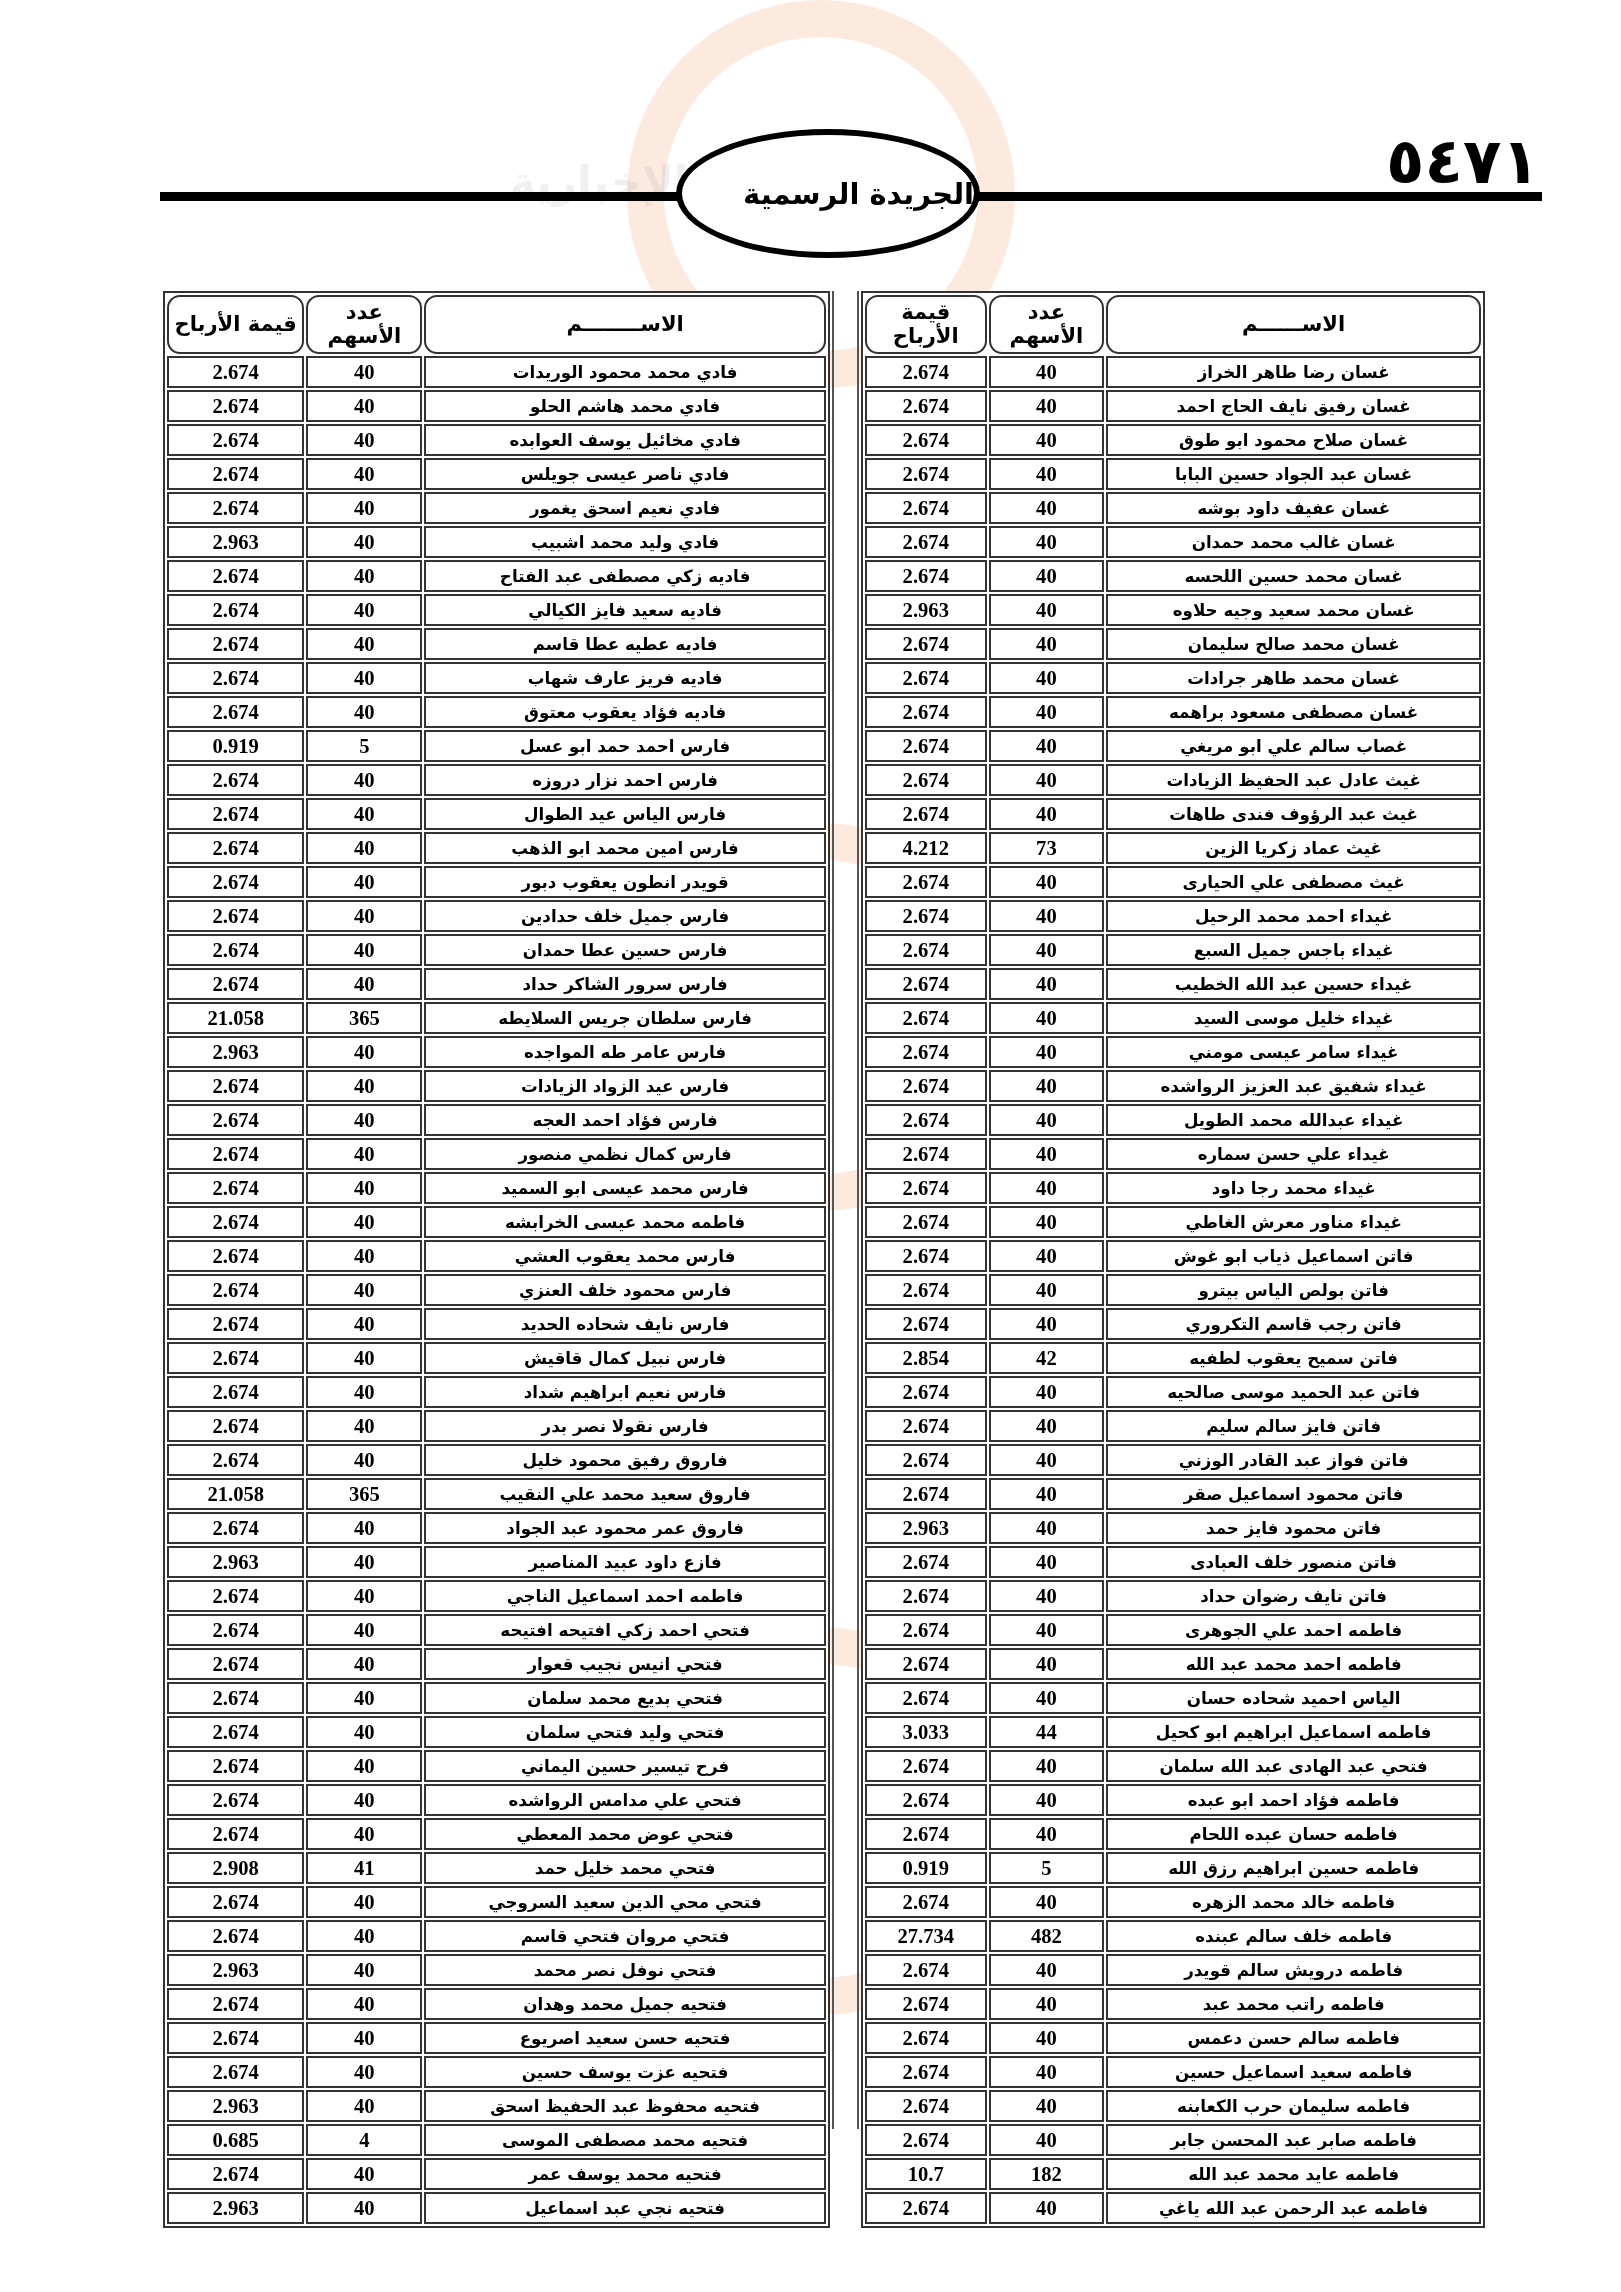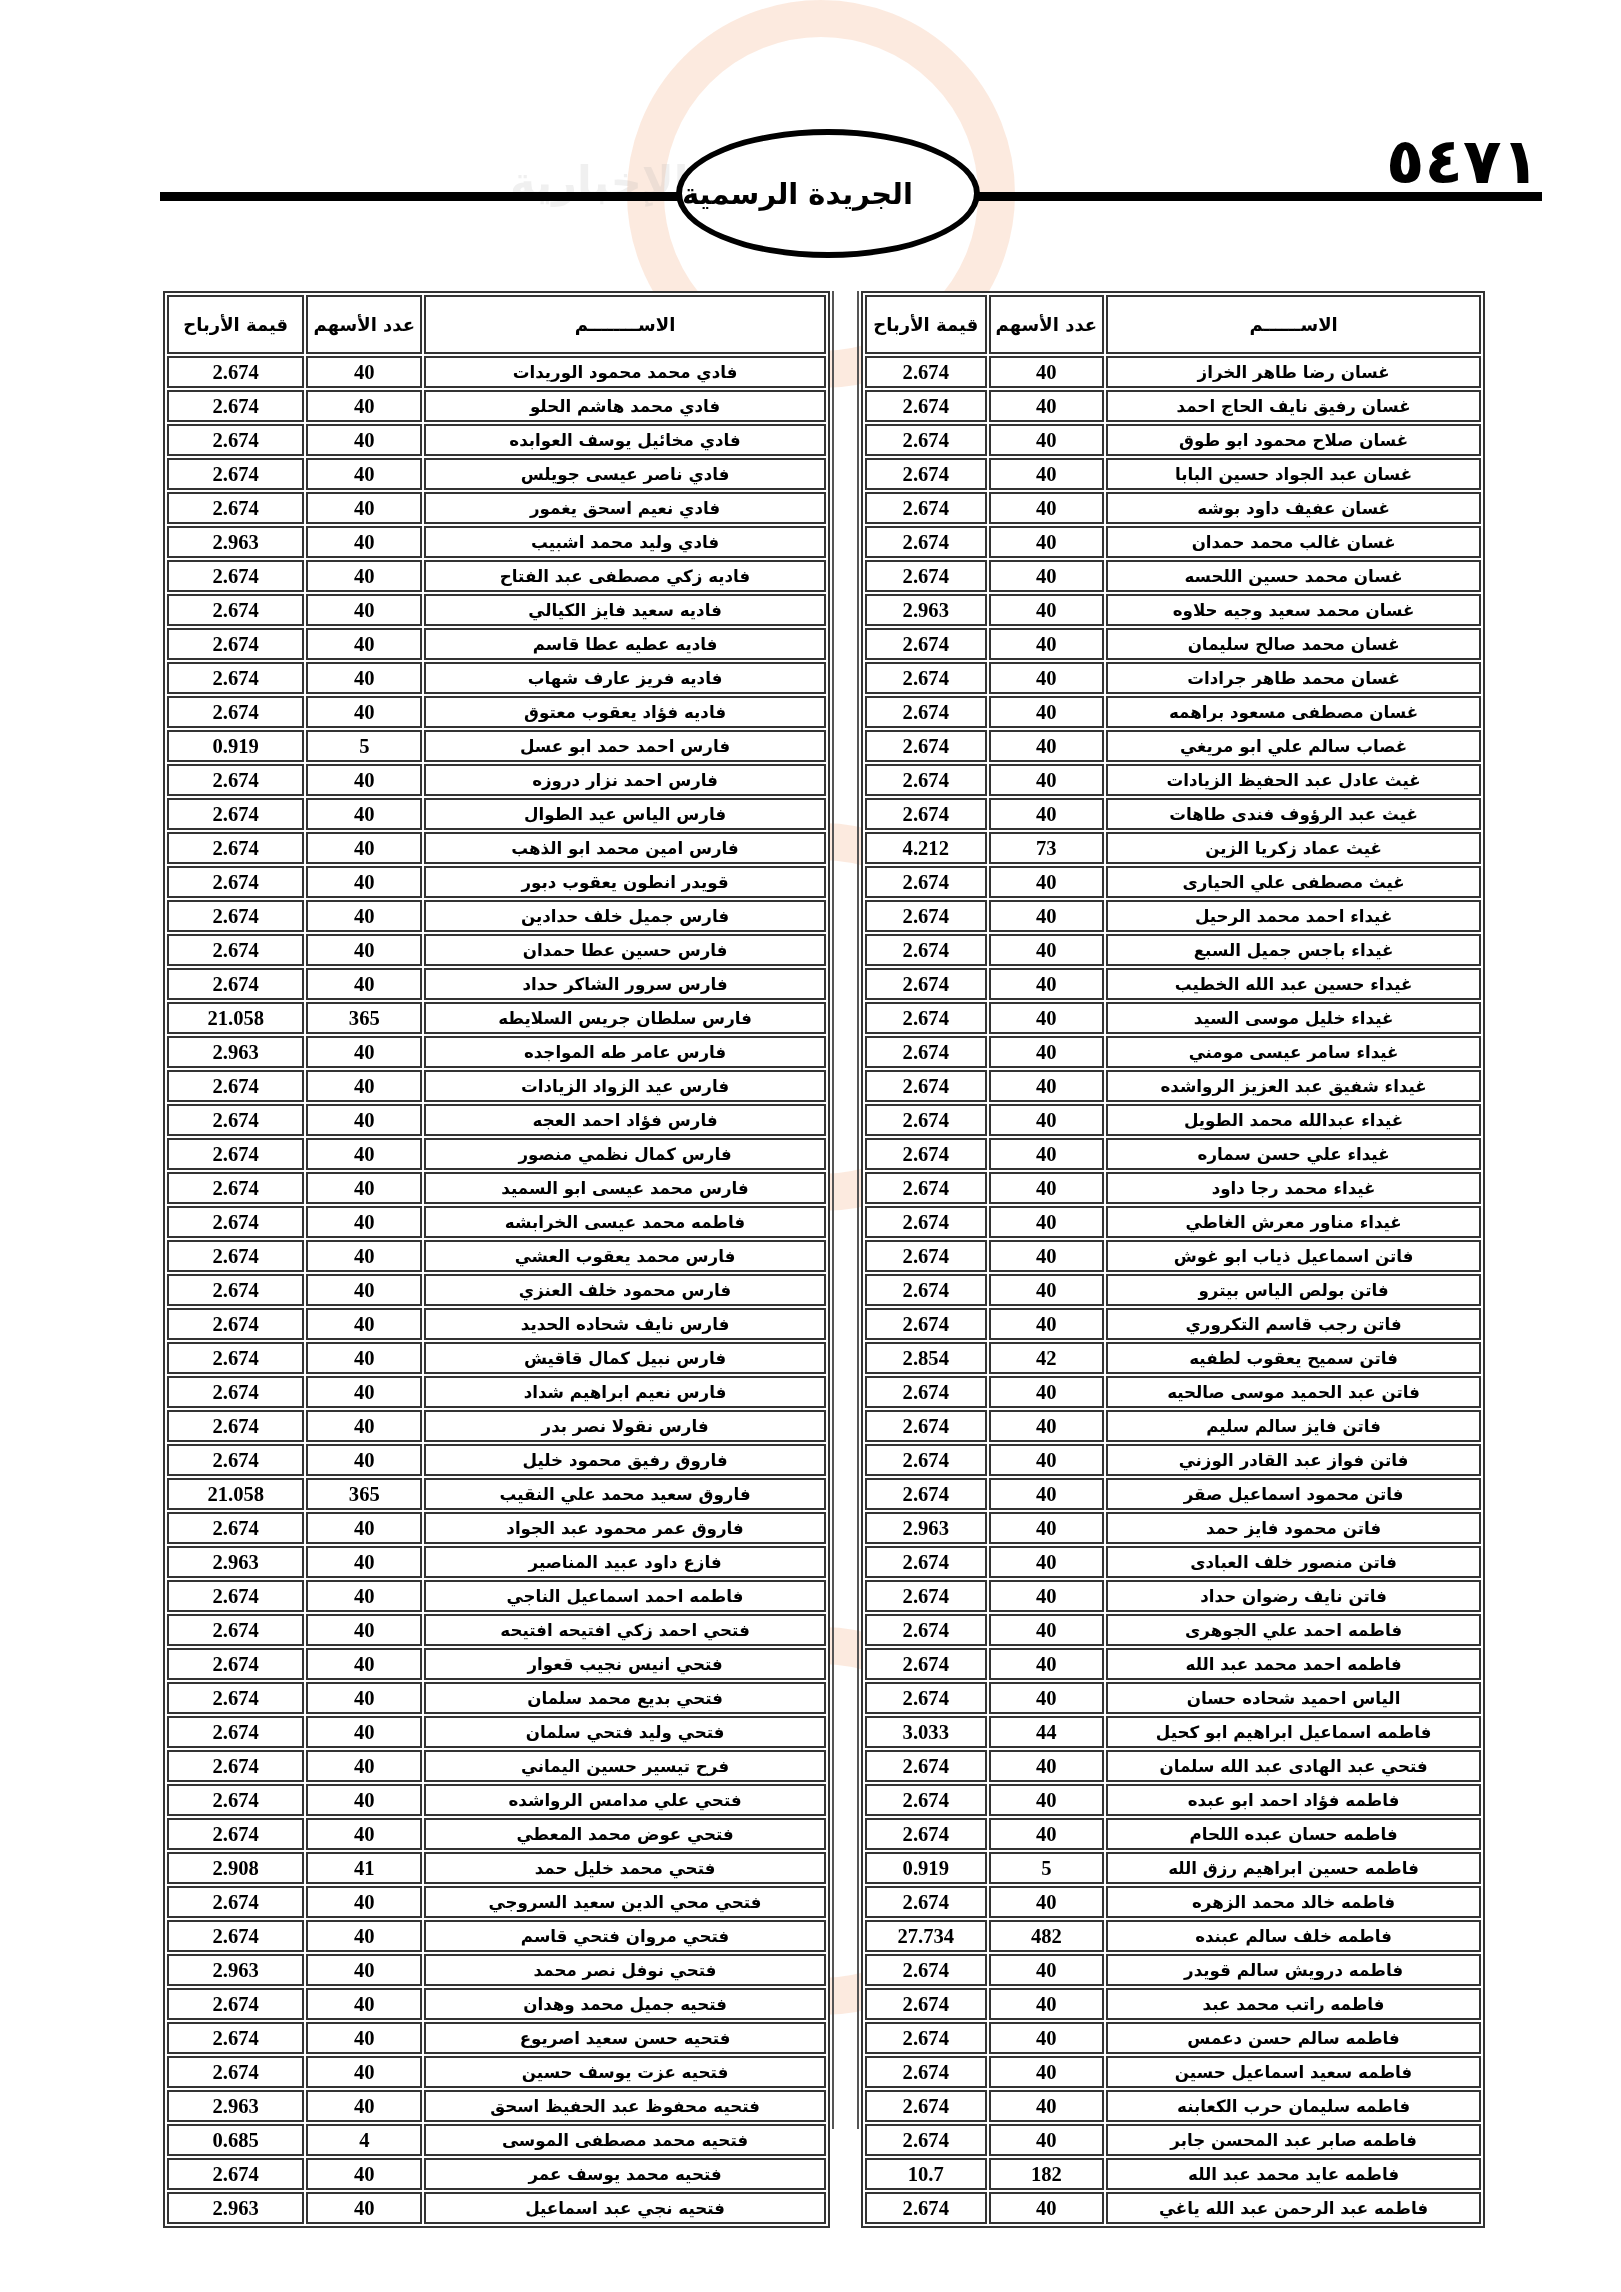--- a/index.html
+++ b/index.html
@@ -2,25 +2,25 @@
 <html><head>
 <meta charset="utf-8">
 <style>
   html,body{margin:0;padding:0;background:#fff;}
   body{width:1621px;height:2293px;position:relative;overflow:hidden;font-family:"Liberation Serif","DejaVu Serif",serif;color:#000;}
   .wm{position:absolute;pointer-events:none;}
   .wm-ring{border-radius:50%;border:37px solid rgba(242,160,110,0.22);}
   .wm-text{color:rgba(170,170,170,0.18);font-family:"DejaVu Sans",sans-serif;font-weight:bold;}
   .page-num{position:absolute;left:1377px;top:125px;font-size:63px;font-weight:bold;font-family:"DejaVu Sans",sans-serif;letter-spacing:2px;margin-left:9px;}
   .rule{position:absolute;left:160px;top:192px;width:1382px;height:8.8px;background:#000;}
-  .oval{position:absolute;left:676px;top:129px;width:304px;height:129px;border:6.9px solid #000;border-radius:50%;background:#fff;box-sizing:border-box;display:flex;align-items:center;justify-content:flex-start;}
+  .oval{position:absolute;left:676px;top:129px;width:304px;height:129px;border:6.9px solid #000;border-radius:50%;background:#fff;box-sizing:border-box;display:flex;align-items:center;justify-content:flex-end;}
   .oval span{font-size:29px;font-weight:bold;font-family:"DejaVu Sans",sans-serif;}
   table.tbl{position:absolute;top:291px;border-collapse:separate;border-spacing:2px;border:2px solid #333;background:#fff;direction:rtl;}
   table.tbl td, table.tbl th{border:2px solid #333;padding:0;text-align:center;height:28px;}
-  table.tbl th{height:55px;font-family:"DejaVu Sans",sans-serif;font-size:18px;font-weight:bold;line-height:1.1;}
+  table.tbl th{height:55px;font-family:"DejaVu Sans",sans-serif;font-size:21px;font-weight:bold;line-height:1.1;border-radius:13px;}
   td.name{font-family:"DejaVu Sans",sans-serif;font-weight:bold;font-size:16.7px;}
   td.num{font-weight:bold;font-size:20.6px;}
   #tbl-right{left:861px;width:624px;}
   #tbl-left{left:163px;width:667px;}
   .gap{position:absolute;top:291px;left:832px;width:26.5px;height:1838px;border-left:2px solid #555;border-right:2px solid #555;box-sizing:border-box;}
 </style>
 </head>
 <body>
 
 <div class="wm wm-ring" style="left:627px;top:0px;width:314px;height:314px;"></div>

